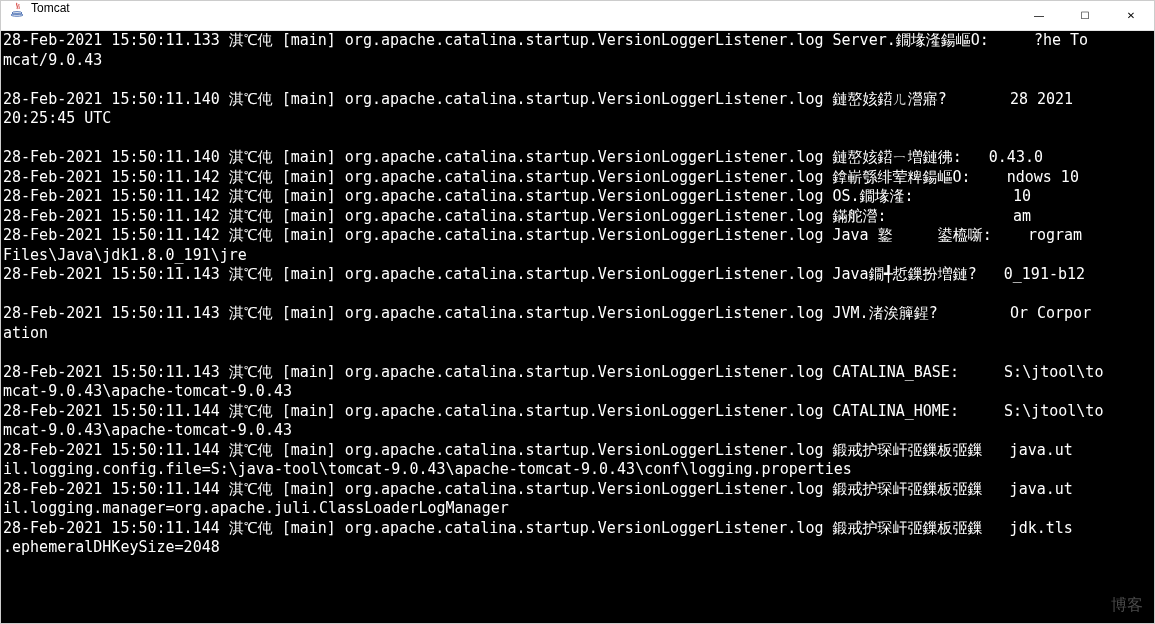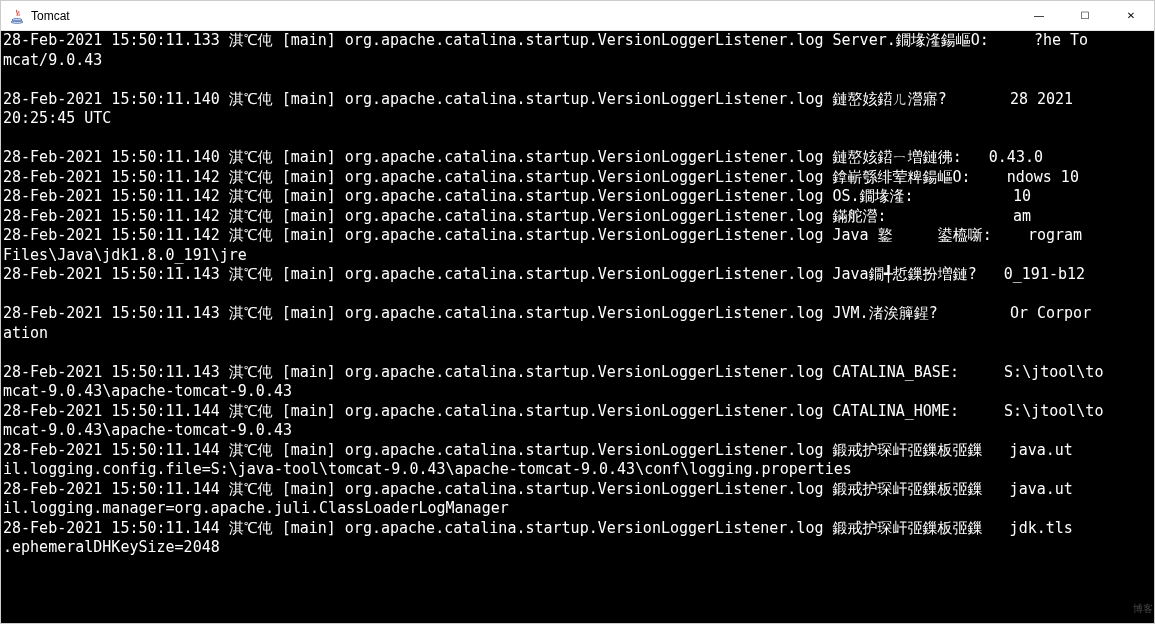--- a/index.html
+++ b/index.html
@@ -1,26 +1,26 @@
 <!DOCTYPE html>
 <html><head>
 <meta charset="utf-8">
 <style>
   * { margin: 0; padding: 0; box-sizing: border-box; }
   html, body { width: 1155px; height: 624px; overflow: hidden; font-family: "Segoe UI", Tahoma, sans-serif; background: #fff; }
   .window { width: 1155px; height: 624px; display: flex; flex-direction: column; border: 1px solid #ccc; }
-  .titlebar { height: 30px; background: #ffffff; display: flex; align-items: center; border-bottom: 1px solid #e5e5e5; }
+  .titlebar { height: 30px; background: #ffffff; display: flex; border-bottom: 1px solid #e5e5e5; }
   .titlebar .icon-slot { width: 16px; height: 16px; margin: 0 6px 0 8px; display: flex; align-items: center; justify-content: center; }
   .titlebar .title-text { font-size: 12px; color: #000; flex: 0 0 auto; }
   .titlebar .spacer { flex: 1 1 auto; }
   .win-controls { display: flex; height: 100%; }
   .win-btn { width: 46px; height: 100%; display: flex; align-items: center; justify-content: center; font-size: 10px; color: #000; background: #fff; }
   .console { flex: 1 1 auto; background: #000000; color: #ffffff; font-family: "Consolas","SimSun","NSimSun",monospace; font-size: 15px; line-height: 19.5px; white-space: pre; overflow: hidden; padding: 0 2px; letter-spacing: 0px; }
   .console .line { white-space: pre; }
-  .watermark { position: absolute; right: 2px; bottom: 8px; font-size: 10px; color: #7a7a7a; opacity: 0.6; pointer-events: none; font-family: "Microsoft YaHei", sans-serif; }
+  .watermark { position: absolute; right: 12px; bottom: 8px; font-size: 16px; color: #7a7a7a; opacity: 0.6; pointer-events: none; font-family: "Microsoft YaHei", sans-serif; }
   
   .java-icon svg { width: 16px; height: 16px; display: block; }
 </style>
 </head>
 <body>
 
 <div class="window">
   <div class="titlebar">
     <div class="icon-slot">
       <span class="java-icon">

